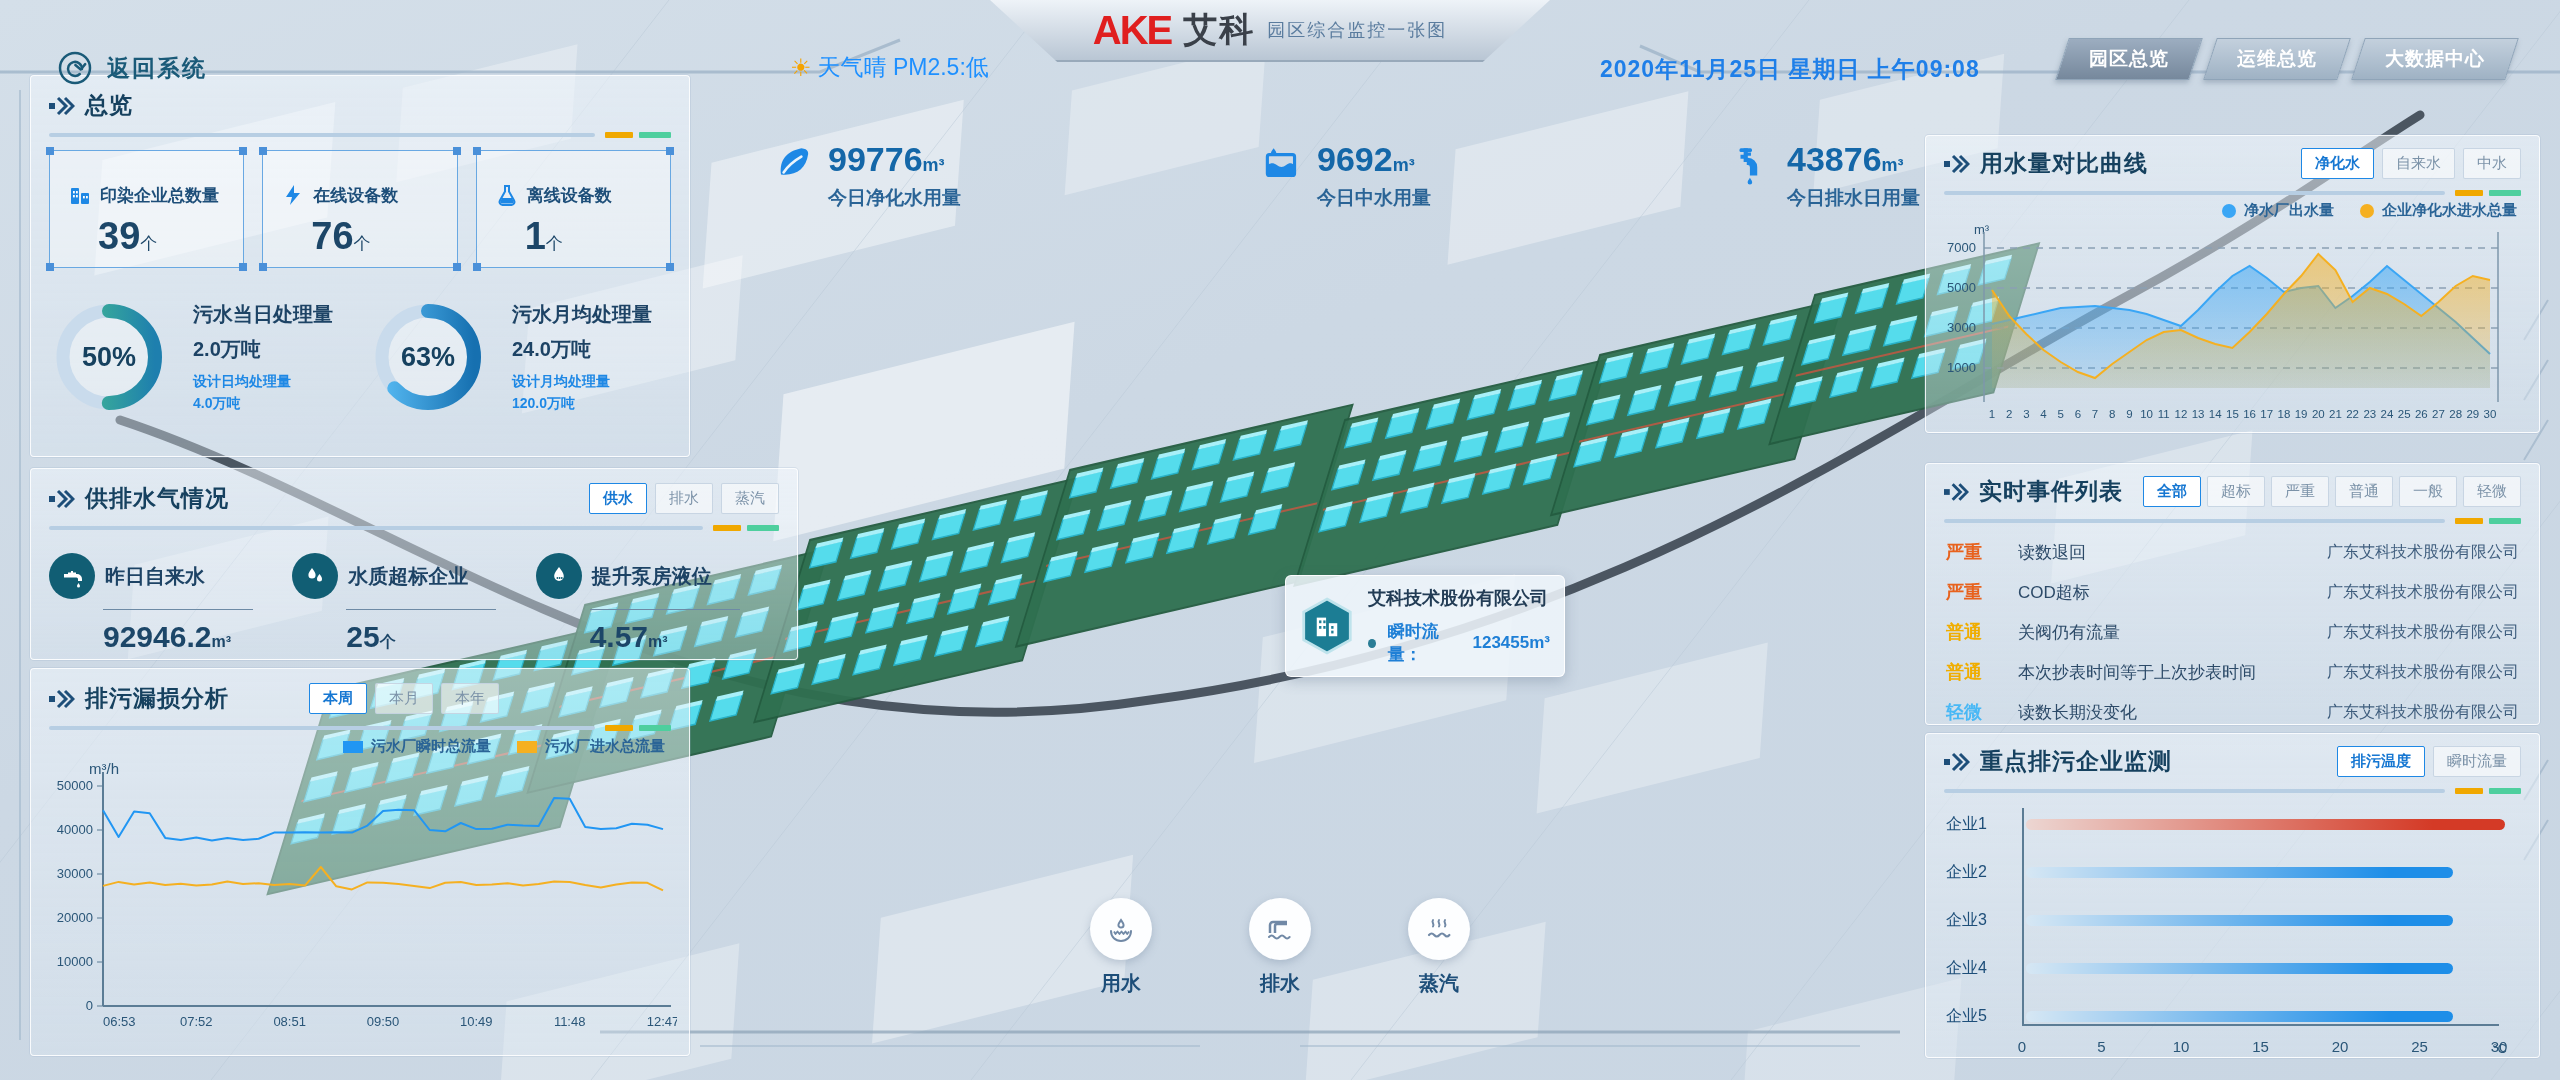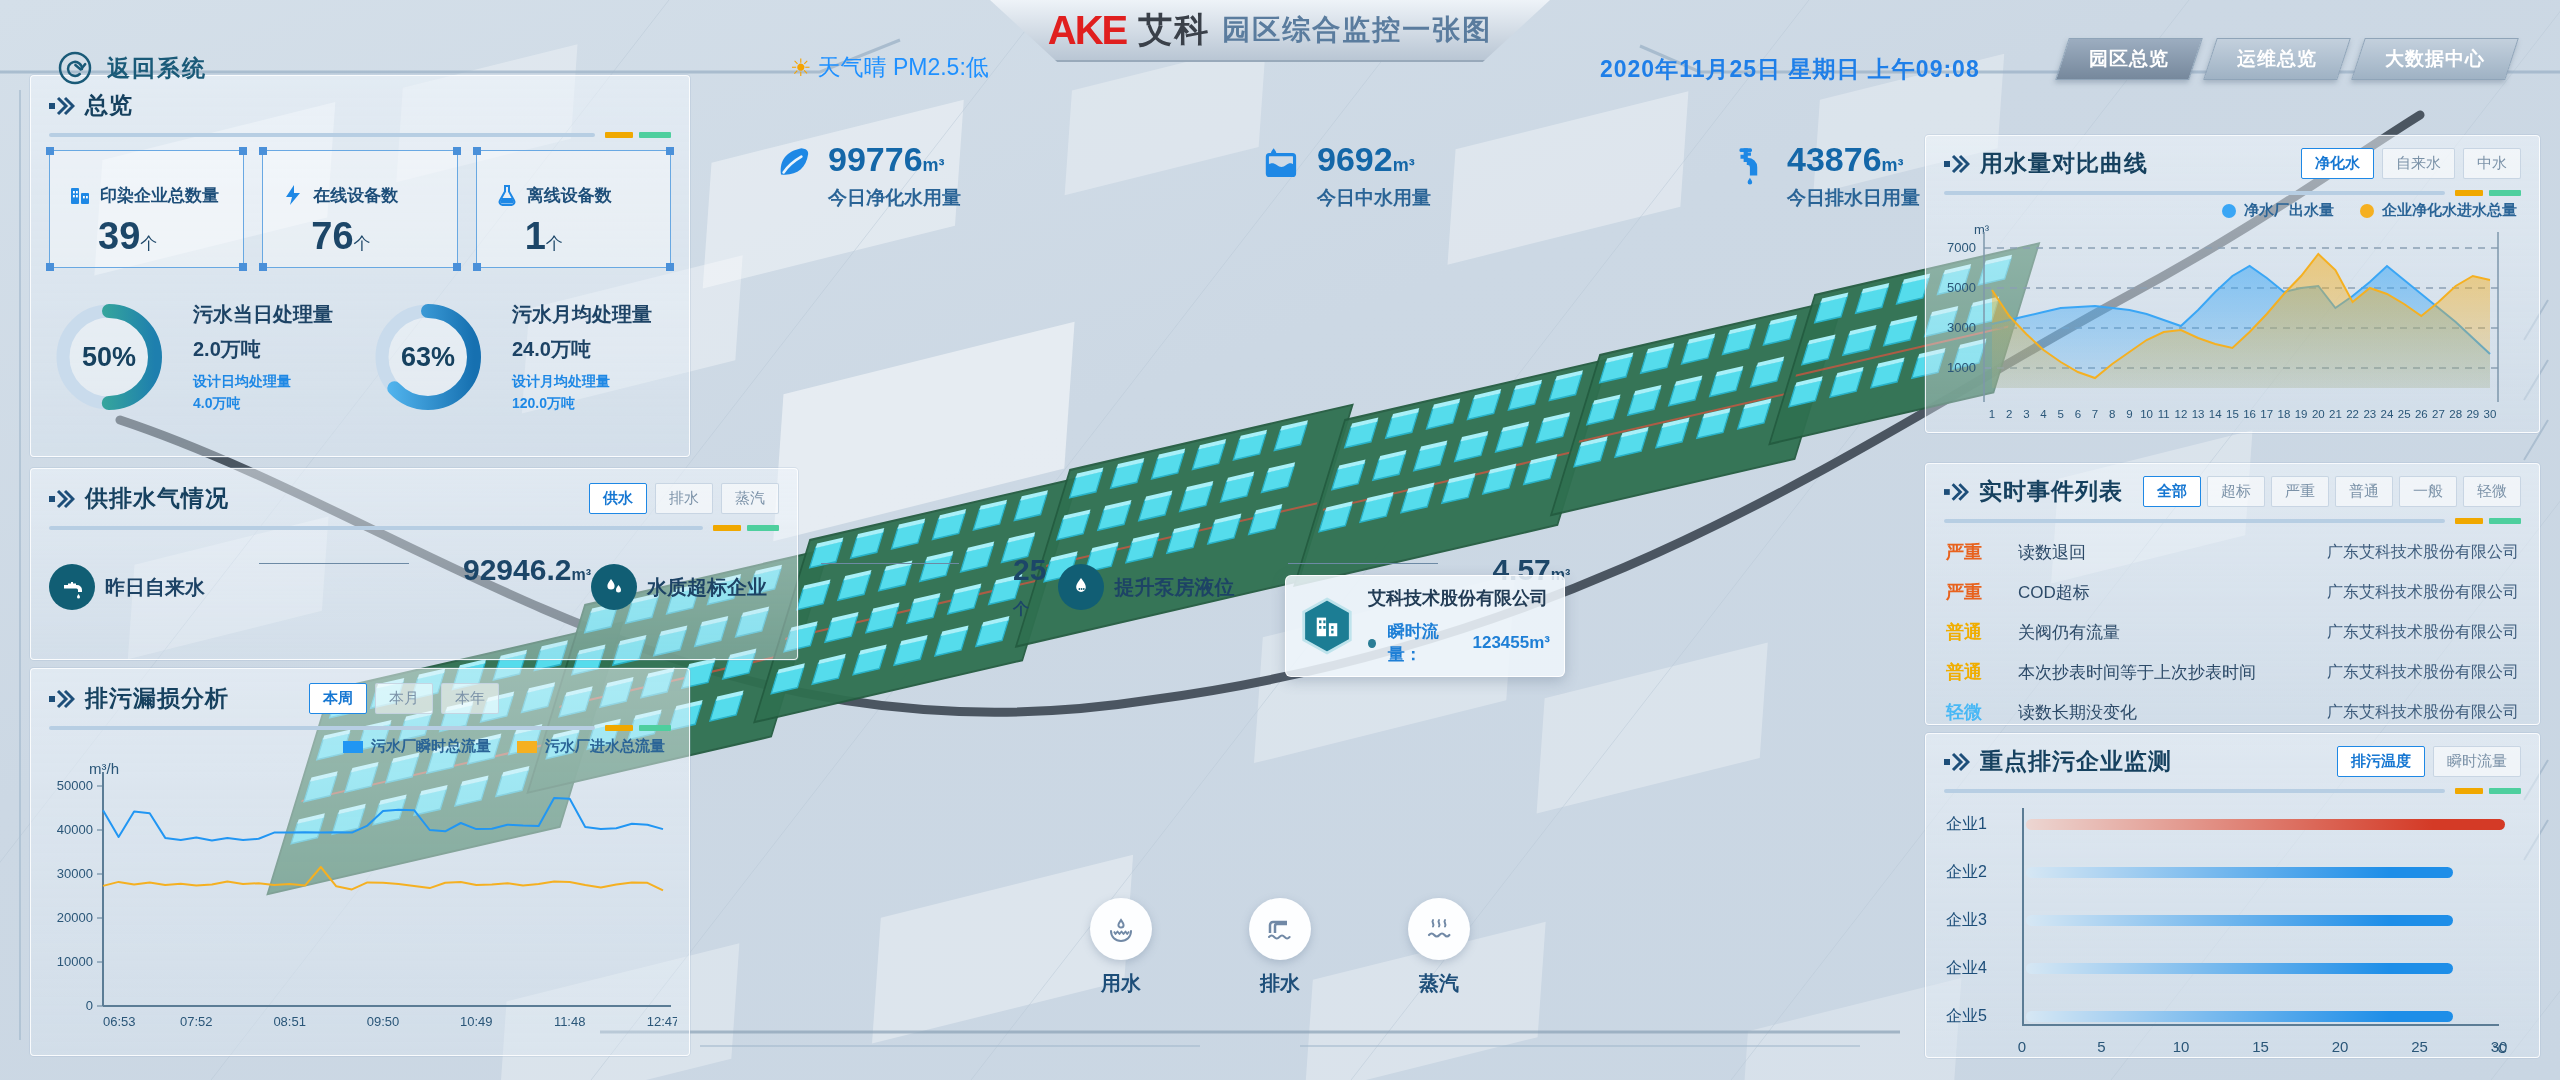--- a/index.html
+++ b/index.html
@@ -34,21 +34,21 @@
   
   #title-plate{
     position:absolute;left:990px;top:0;width:560px;height:60px;z-index:4;
     background:linear-gradient(180deg,#eef3f8,#b9c6d4);
     clip-path:polygon(0 0,100% 0,88% 100%,12% 100%);
     display:flex;align-items:center;justify-content:center;gap:12px;
     border-bottom:2px solid #98a9ba;
   }
   .logo-red{font-size:40px;font-weight:900;color:#e01f1f;letter-spacing:-2px;}
   .logo-dark{font-size:34px;font-weight:900;color:#3a4049;letter-spacing:2px;}
-  .plate-title{font-size:28px;font-weight:bold;color:#5a7c9e;letter-spacing:2px;}
+  .plate-title{font-size:18px;font-weight:normal;color:#5a7c9e;letter-spacing:2px;}
   #back-group{position:absolute;left:55px;top:48px;z-index:4;display:flex;align-items:center;gap:12px;cursor:pointer;}
   #back-label{font-size:23px;font-weight:bold;color:#1a5a78;letter-spacing:2px;}
   #weather{position:absolute;left:790px;top:52px;z-index:4;font-size:23px;color:#1e90ff;display:flex;align-items:center;gap:6px;}
   #weather .sun{color:#f5a300;font-size:24px;}
   #datetime{position:absolute;left:1600px;top:54px;z-index:4;font-size:23px;font-weight:bold;color:#1f7fe8;letter-spacing:1px;}
   #nav-tabs{position:absolute;right:48px;top:38px;z-index:4;display:flex;gap:14px;}
   .nav-tab{
     height:40px;padding:0 26px;display:flex;align-items:center;transform:skewX(-18deg);
     background:linear-gradient(180deg,#c3d0dd,#9fb2c4);border:1px solid #8fa4b8;cursor:pointer;
     box-shadow:0 3px 5px rgba(90,110,130,0.35);
@@ -70,21 +70,21 @@
   .stat-card .unit{font-size:17px;}
   
   .gauges{display:flex;padding:14px 10px 0 10px;}
   .gauge-block{flex:1;display:flex;align-items:center;gap:16px;}
   .gauge-text .g-label{font-size:20px;font-weight:bold;color:#1d4365;}
   .gauge-text .g-value{font-size:20px;font-weight:bold;color:#1d4365;margin-top:8px;}
   .gauge-text .g-design{font-size:14px;color:#1e88e5;margin-top:10px;font-weight:bold;}
   .gauge-text .g-design2{font-size:14px;color:#1e88e5;margin-top:4px;font-weight:bold;}
   
   .supply-items{display:flex;padding:22px 18px 0 18px;}
-  .supply-item{flex:1;display:flex;flex-direction:row;}
+  .supply-item{flex:1;display:flex;flex-direction:column;}
   .si-top{display:flex;align-items:center;gap:10px;}
   .si-label{font-size:20px;font-weight:bold;color:#1d4365;white-space:nowrap;}
   .si-line{width:150px;height:1px;background:#6d8aa5;margin:10px 0 10px 54px;}
   .si-val{margin-left:54px;font-size:30px;font-weight:bold;color:#1c4668;}
   .si-unit{font-size:16px;font-weight:bold;}
   .circle-ic{width:46px;height:46px;border-radius:50%;background:#115e74;display:flex;align-items:center;justify-content:center;flex:none;}
   .legend{display:flex;gap:26px;align-items:center;}
   .legend .li{display:flex;align-items:center;gap:8px;font-size:15px;color:#2a6496;font-weight:bold;white-space:nowrap;}
   .legend .dot{width:14px;height:14px;border-radius:50%;}
   .legend .sq{width:20px;height:12px;}

